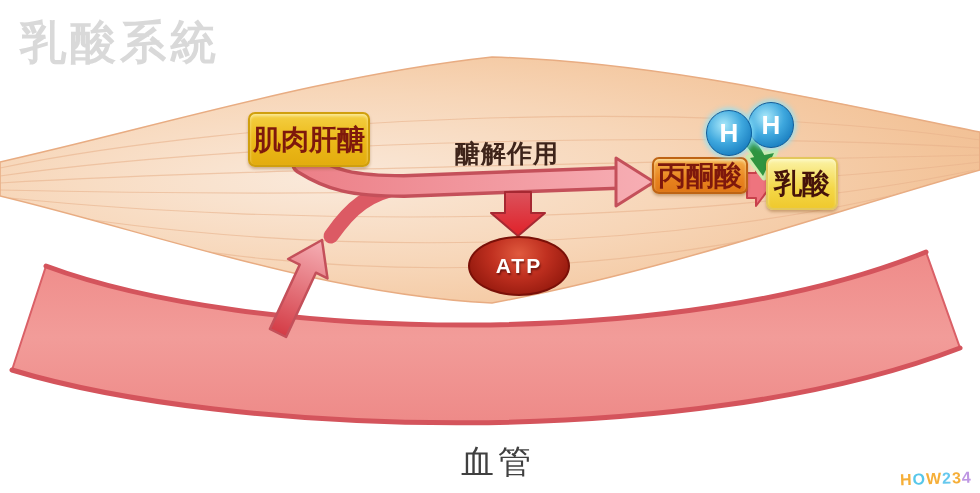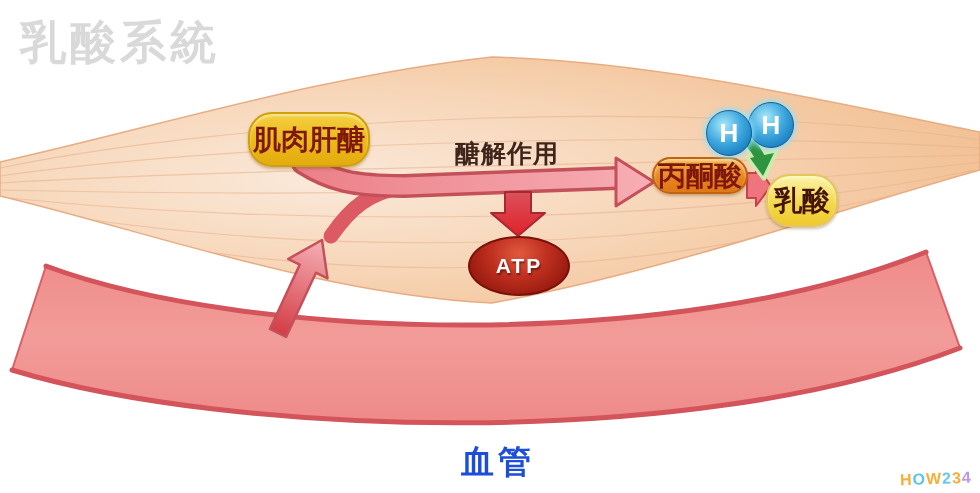--- a/index.html
+++ b/index.html
@@ -12,41 +12,41 @@
   .ctr{display:flex;align-items:center;justify-content:center;text-align:center;}
 
   .watermark-title{
     left:20px;top:12px;font-size:46px;font-weight:700;color:#d3d3d3;
     letter-spacing:4px;opacity:.85;
   }
   .muscle-label{
     left:433px;top:18px;width:130px;font-size:34px;font-weight:700;color:#ee9c7a;letter-spacing:5px;
   }
   .vessel-label{
-    left:433px;top:440px;width:130px;font-size:33px;font-weight:700;color:#1d4ed8;letter-spacing:4px;
+    left:433px;top:440px;width:130px;font-size:33px;font-weight:400;color:#404040;letter-spacing:4px;
   }
   .glycolysis-label{
     left:436px;top:137px;width:142px;font-size:25px;font-weight:700;color:#3e241a;letter-spacing:1px;
   }
   .node-box{
-    border-radius:24px;font-weight:700;color:#7e180c;
+    border-radius:7px;font-weight:700;color:#7e180c;
     box-shadow:0 2px 3px rgba(120,70,10,.35), inset 0 2px 3px rgba(255,255,220,.55);
   }
   .glycogen-box{
     left:248px;top:112px;width:122px;height:55px;font-size:28px;
     background:linear-gradient(180deg,#f4cf43 0%,#ecba1a 50%,#e3ac0e 100%);
     border:2px solid #d09f0e;
   }
   .pyruvate-box{
     left:652px;top:157px;width:96px;height:37px;font-size:28px;
     background:linear-gradient(180deg,#f6b04a 0%,#e8831e 60%,#df7717 100%);
     border:2px solid #be6414;
   }
   .lactate-box{
-    left:766px;top:174px;width:72px;height:53px;font-size:28px;color:#45130a;
+    left:766px;top:157px;width:72px;height:53px;font-size:28px;color:#45130a;
     background:linear-gradient(180deg,#fbf3a8 0%,#f4d747 60%,#efc92e 100%);
     border:2px solid #e3c75c;
     font-family:Liberation Mono, monospace;
   }
   .h-circle{
     width:46px;height:46px;border-radius:50%;
     background:radial-gradient(circle at 38% 32%,#a8e8fa 0%,#3fa8de 45%,#1478bc 85%,#0e66a6 100%);
     border:1px solid #0b5e9e;
     box-shadow:0 0 5px 2px rgba(140,225,250,.9);
     color:#ffffff;font-size:26px;font-weight:700;

